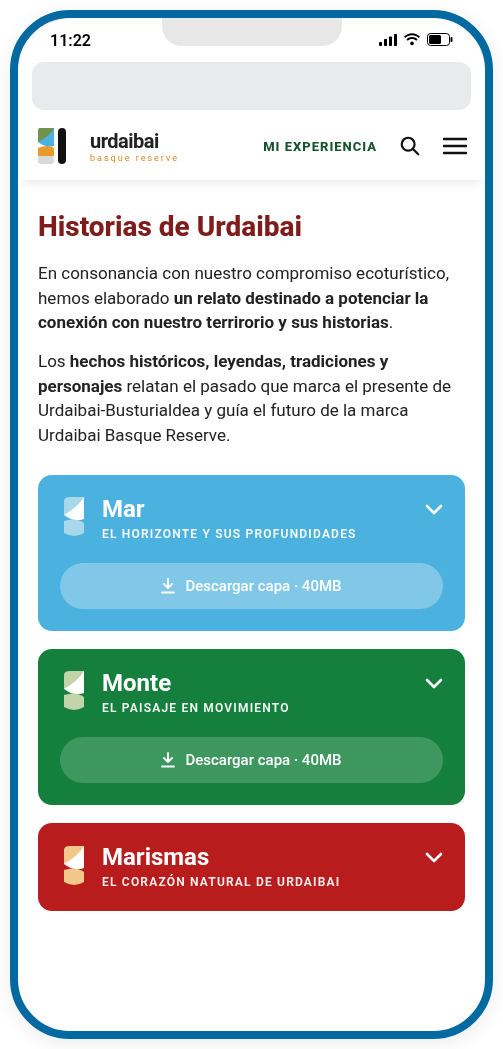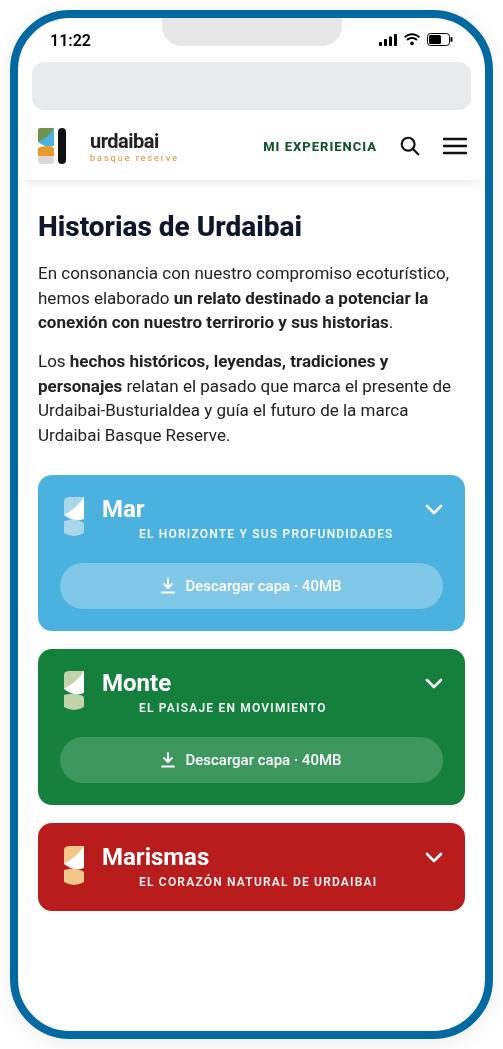--- a/index.html
+++ b/index.html
@@ -89,21 +89,21 @@
     letter-spacing: 1px;
     color: #14532d;
   }
   .search-icon svg, .menu-icon svg { display: block; }
   .content {
     padding: 30px 20px 0 20px;
   }
   h1 {
     font-size: 28px;
     font-weight: 800;
-    color: #0f172a;
+    color: #7f1d1d;
     margin-bottom: 18px;
   }
   .para {
     font-size: 17px;
     line-height: 1.45;
     color: #222;
     margin-bottom: 14px;
   }
   .para b { font-weight: 700; }
   .cards {
@@ -129,21 +129,20 @@
   .card-title {
     font-size: 24px;
     font-weight: 700;
     margin-bottom: 4px;
   }
   .card-sub {
     font-size: 12px;
     font-weight: 600;
     letter-spacing: 1.2px;
     opacity: 0.95;
-    margin-left: 37px;
   }
   .chevron {
     position: absolute;
     right: 0;
     top: 6px;
   }
   .download {
     margin-top: 22px;
     border-radius: 999px;
     padding: 14px 0;

